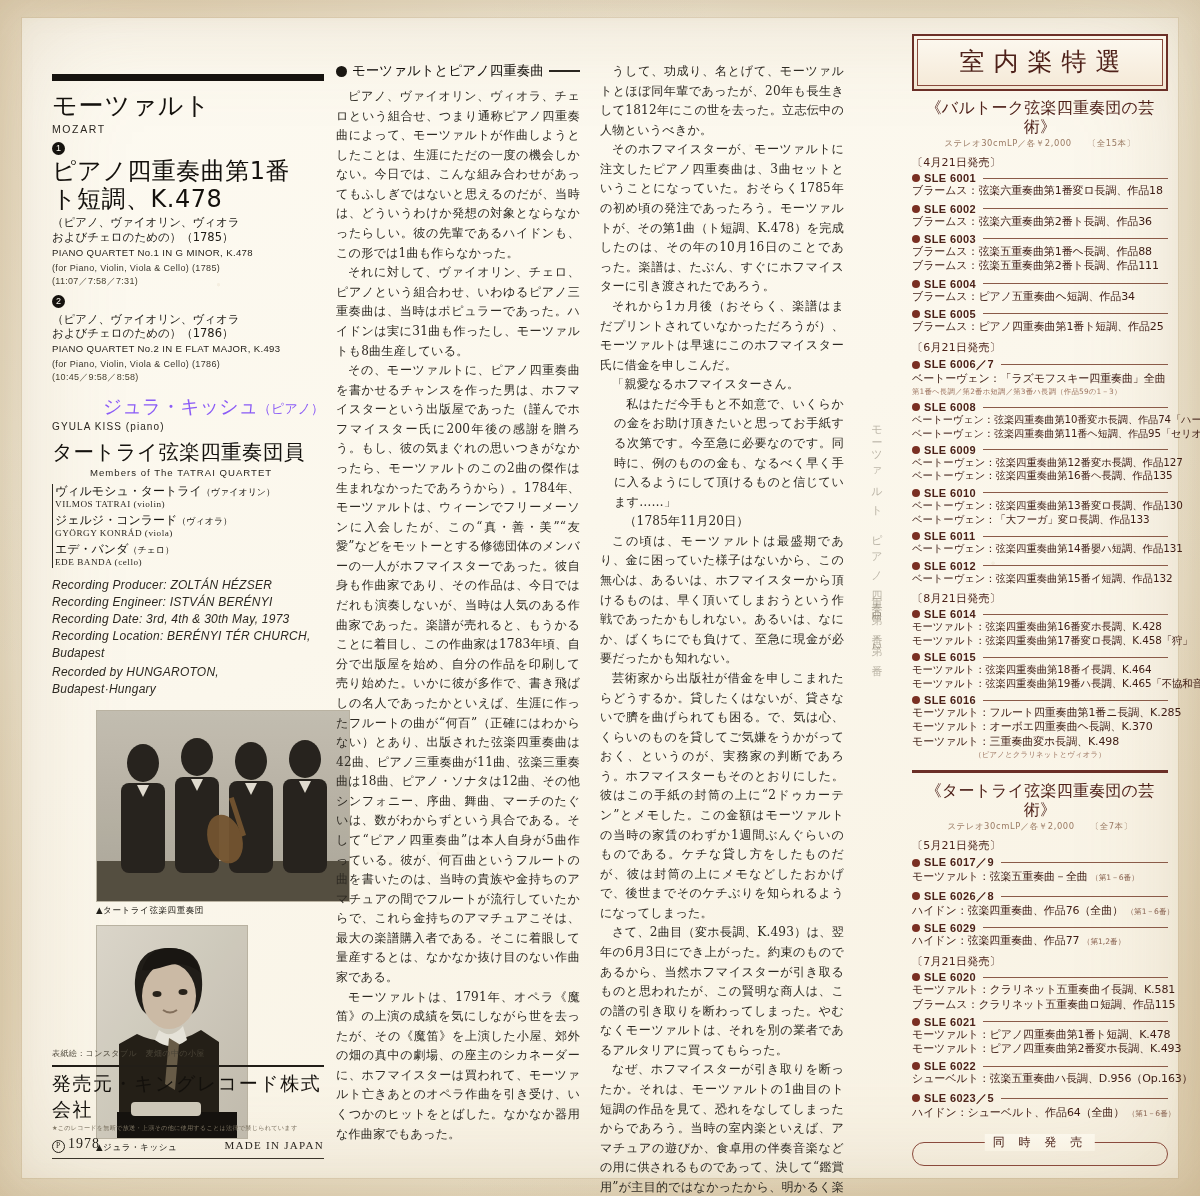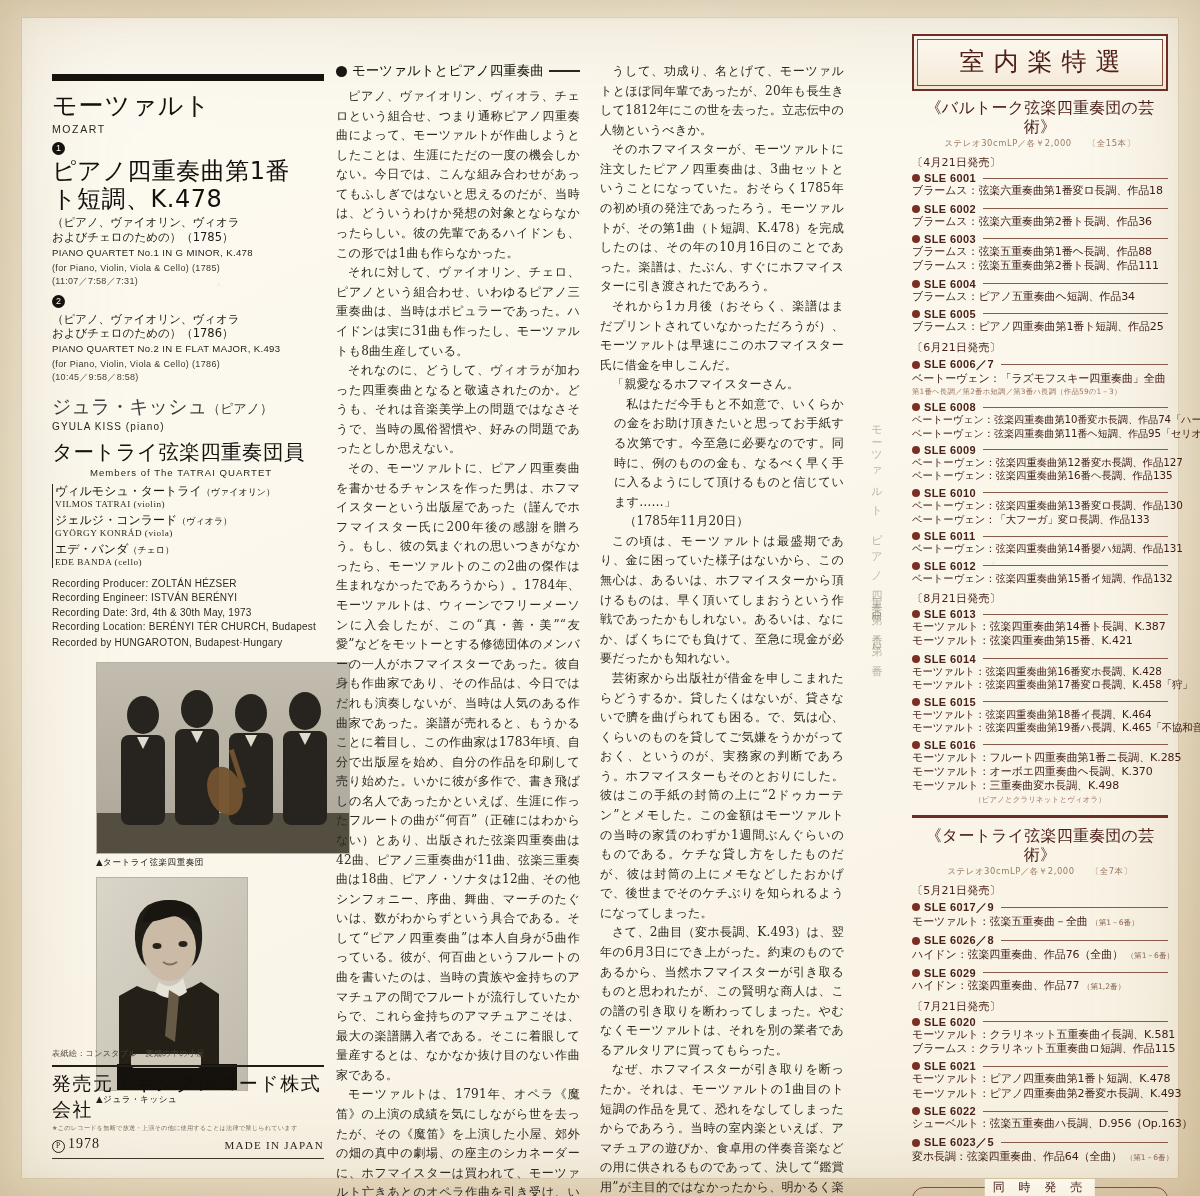--- a/index.html
+++ b/index.html
@@ -54,33 +54,33 @@
   }
   .work-jp{
     font-family:"DejaVu Sans","Liberation Sans",sans-serif;
     font-size:24px;line-height:1.18;color:#14110d;letter-spacing:.5px;
   }
   .work-sub{font-family:"DejaVu Sans","Liberation Sans",sans-serif;font-size:11.5px;line-height:1.28;color:#1d1a15;margin-top:2px;}
   .work-en{font-family:"Liberation Sans",sans-serif;font-size:9.6px;letter-spacing:.35px;color:#26221c;line-height:1.35;margin-top:2px;}
   .work-en.small{font-size:9px;color:#3a352c;}
   .work-time{font-family:"Liberation Sans",sans-serif;font-size:9px;color:#46402f;letter-spacing:.3px;margin-top:1px;}
 
-  .perf-jp{font-family:"DejaVu Sans","Liberation Sans",sans-serif;font-size:19px;color:#404040;margin-top:10px;}
+  .perf-jp{font-family:"DejaVu Sans","Liberation Sans",sans-serif;font-size:19px;color:#8b5cf6;margin-top:10px;text-align:right;}
   .perf-jp .paren{font-size:13px;}
   .perf-en{font-family:"Liberation Sans",sans-serif;font-size:10px;letter-spacing:1.1px;color:#2a2620;margin-top:1px;}
   .ens-jp{font-family:"DejaVu Sans","Liberation Sans",sans-serif;font-size:20.5px;color:#14110d;margin-top:6px;letter-spacing:.4px;}
   .ens-en{font-family:"Liberation Sans",sans-serif;font-size:9.6px;letter-spacing:1px;color:#2a2620;margin-top:1px;padding-left:38px;}
 
   #players{margin-top:6px;padding-left:2px;border-left:1.6px solid #2b271f;}
   .pl-jp{font-family:"DejaVu Sans","Liberation Sans",sans-serif;font-size:12px;color:#14110d;line-height:1.25;}
   .pl-jp .inst{font-size:9px;}
   .pl-en{font-family:Liberation Serif, serif;font-size:9.2px;letter-spacing:.5px;color:#2a2620;line-height:1.2;margin-bottom:3px;}
 
   #credits{margin-top:9px;}
-  .cr{font-family:"Liberation Sans",sans-serif;font-size:10px;letter-spacing:.25px;color:#2c2821;line-height:1.42;}
+  .cr{font-family:"Liberation Sans",sans-serif;font-size:12px;letter-spacing:.25px;color:#2c2821;line-height:1.42;font-style:italic;}
 
   
   .photo-wrap{margin-top:12px;padding-left:44px;}
   .photo-cap{font-family:"DejaVu Sans","Liberation Sans",sans-serif;font-size:8.6px;color:#23201a;margin-top:3px;letter-spacing:.5px;}
   #photo-quartet{
     width:252px;height:190px;position:relative;overflow:hidden;
     background:linear-gradient(#e6e2d6,#d9d4c6);
     border:1px solid #b9b2a1;
   }
   #photo-piano{
@@ -329,21 +329,20 @@
 </div>
 
 <div class="col" id="col1">
   <div class="head-jp">
     <span class="head-dot"></span>
     <span>モーツァルトとピアノ四重奏曲</span>
     <span class="head-line"></span>
   </div>
   <p class="para">ピアノ、ヴァイオリン、ヴィオラ、チェロという組合せ、つまり通称ピアノ四重奏曲によって、モーツァルトが作曲しようとしたことは、生涯にただの一度の機会しかない。今日では、こんな組み合わせがあってもふしぎではないと思えるのだが、当時は、どういうわけか発想の対象とならなかったらしい。彼の先輩であるハイドンも、この形では1曲も作らなかった。</p>
   <p class="para">それに対して、ヴァイオリン、チェロ、ピアノという組合わせ、いわゆるピアノ三重奏曲は、当時はポピュラーであった。ハイドンは実に31曲も作ったし、モーツァルトも8曲生産している。</p>
-  <p class="para">それなのに、どうして、ヴィオラが加わった四重奏曲となると敬遠されたのか。どうも、それは音楽美学上の問題ではなさそうで、当時の風俗習慣や、好みの問題であったとしか思えない。</p>
   <p class="para">その、モーツァルトに、ピアノ四重奏曲を書かせるチャンスを作った男は、ホフマイスターという出版屋であった（謹んでホフマイスター氏に200年後の感謝を贈ろう。もし、彼の気まぐれの思いつきがなかったら、モーツァルトのこの2曲の傑作は生まれなかったであろうから）。1784年、モーツァルトは、ウィーンでフリーメーソンに入会したが、この“真・善・美”“友愛”などをモットーとする修徳団体のメンバーの一人がホフマイスターであった。彼自身も作曲家であり、その作品は、今日ではだれも演奏しないが、当時は人気のある作曲家であった。楽譜が売れると、もうかることに着目し、この作曲家は1783年頃、自分で出版屋を始め、自分の作品を印刷して売り始めた。いかに彼が多作で、書き飛ばしの名人であったかといえば、生涯に作ったフルートの曲が“何百”（正確にはわからない）とあり、出版された弦楽四重奏曲は42曲、ピアノ三重奏曲が11曲、弦楽三重奏曲は18曲、ピアノ・ソナタは12曲、その他シンフォニー、序曲、舞曲、マーチのたぐいは、数がわからずという具合である。そして“ピアノ四重奏曲”は本人自身が5曲作っている。彼が、何百曲というフルートの曲を書いたのは、当時の貴族や金持ちのアマチュアの間でフルートが流行していたからで、これら金持ちのアマチュアこそは、最大の楽譜購入者である。そこに着眼して量産するとは、なかなか抜け目のない作曲家である。</p>
   <p class="para">モーツァルトは、1791年、オペラ《魔笛》の上演の成績を気にしながら世を去ったが、その《魔笛》を上演した小屋、郊外の畑の真中の劇場、の座主のシカネーダーに、ホフマイスターは買われて、モーツァルト亡きあとのオペラ作曲を引き受け、いくつかのヒットをとばした。なかなか器用な作曲家でもあった。</p>
 
 </div>
 
 <div class="col" id="col2">
   <p class="para">うして、功成り、名とげて、モーツァルトとほぼ同年輩であったが、20年も長生きして1812年にこの世を去った。立志伝中の人物というべきか。</p>
   <p class="para">そのホフマイスターが、モーツァルトに注文したピアノ四重奏曲は、3曲セットということになっていた。おそらく1785年の初め頃の発注であったろう。モーツァルトが、その第1曲（ト短調、K.478）を完成したのは、その年の10月16日のことであった。楽譜は、たぶん、すぐにホフマイスターに引き渡されたであろう。</p>
   <p class="para">それから1カ月後（おそらく、楽譜はまだプリントされていなかっただろうが）、モーツァルトは早速にこのホフマイスター氏に借金を申しこんだ。</p>
   <p class="para qhead">「親愛なるホフマイスターさん。</p>
@@ -466,29 +465,20 @@
           <b>SLE 6012</b>
           <i></i>
         </div>
         <div class="cat-line" style="font-size:10.4px">ベートーヴェン：弦楽四重奏曲第15番イ短調、作品132</div>
       </div>
 
     <div class="rel-date">〔8月21日発売〕</div>
     <div class="cat-item">
         <div class="cat-code">
           <span class="cat-dot"></span>
-          <b>SLE 6013</b>
-          <i></i>
-        </div>
-        <div class="cat-line">モーツァルト：弦楽四重奏曲第14番ト長調、K.387</div>
-        <div class="cat-line">モーツァルト：弦楽四重奏曲第15番、K.421</div>
-      </div>
-    <div class="cat-item">
-        <div class="cat-code">
-          <span class="cat-dot"></span>
           <b>SLE 6014</b>
           <i></i>
         </div>
         <div class="cat-line" style="font-size:10.4px">モーツァルト：弦楽四重奏曲第16番変ホ長調、K.428</div>
         <div class="cat-line" style="font-size:10.4px">モーツァルト：弦楽四重奏曲第17番変ロ長調、K.458「狩」</div>
       </div>
     <div class="cat-item">
         <div class="cat-code">
           <span class="cat-dot"></span>
           <b>SLE 6015</b>
@@ -571,21 +561,21 @@
           <i></i>
         </div>
         <div class="cat-line">シューベルト：弦楽五重奏曲ハ長調、D.956（Op.163）</div>
       </div>
     <div class="cat-item">
         <div class="cat-code">
           <span class="cat-dot"></span>
           <b>SLE 6023／5</b>
           <i></i>
         </div>
-        <div class="cat-line"><span>変ホ長調：弦楽四重奏曲、作品64（全曲）</span> <small>（第1－6番）</small></div>
+        <div class="cat-line"><span>ハイドン：シューベルト、作品64（全曲）</span> <small>（第1－6番）</small></div>
       </div>
   </div>
 
   <div id="simul">
     <div id="simul-label">同 時 発 売</div>
 
   </div>
 
 </div>
 

